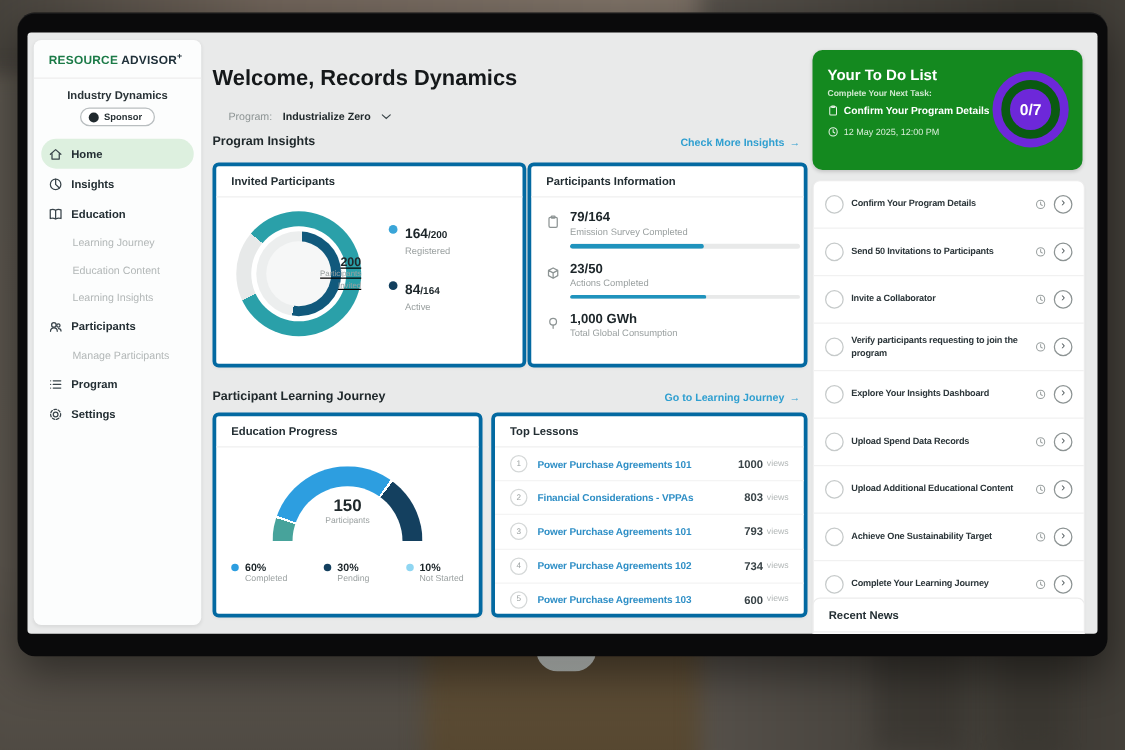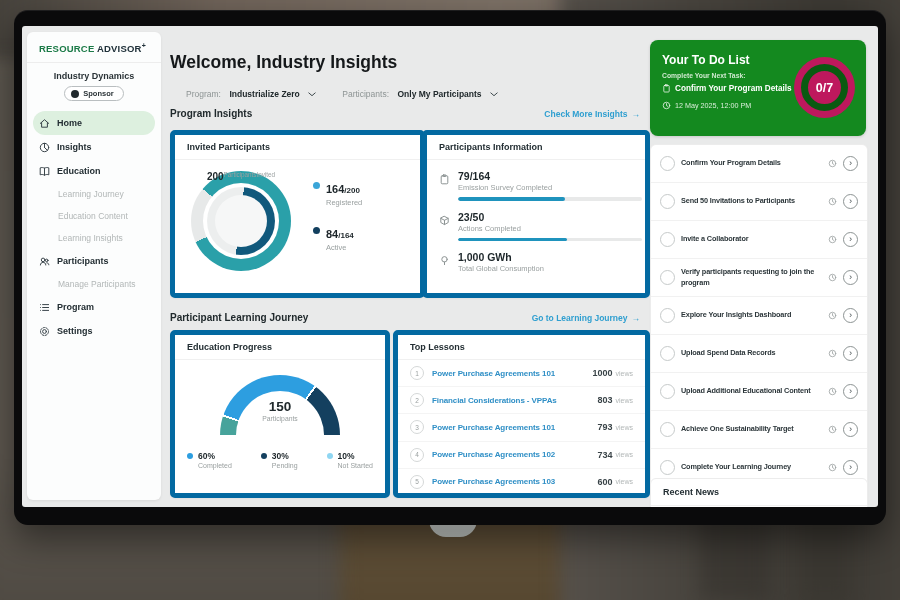--- a/index.html
+++ b/index.html
@@ -32,37 +32,37 @@
   .pill .dot{width:8px;height:8px;border-radius:50%;background:#20292d;}
   .nav{margin-top:10px;}
   .nav-item{display:flex;align-items:center;gap:7px;height:24px;padding-left:12px;font-size:9px;font-weight:700;color:#232e33;cursor:default;}
   .nav-item.active{background:#ddf0df;border-radius:13px;margin:0 6px;padding-left:6px;}
   .nav-sub{display:flex;align-items:center;height:22px;padding-left:31px;font-size:8.5px;font-weight:400;color:#b2b7b7;}
   .ni{width:11px;height:11px;flex:0 0 11px;}
   .ni path,.ni circle,.ni rect,.ni line{fill:none;stroke:#39444a;stroke-width:1;stroke-linecap:round;stroke-linejoin:round;}
   
   .main{left:148px;top:0;width:470px;height:481px;}
   .h1{position:absolute;left:0;top:26px;font-size:17.5px;font-weight:700;color:#15181a;}
-  .filters{position:absolute;left:16px;top:57px;display:flex;gap:26px;align-items:center;}
+  .filters{position:absolute;left:0;top:57px;display:flex;gap:26px;align-items:center;flex-direction:column;}
   .fl{font-size:8.5px;color:#8d9494;}
   .fv{font-size:8.5px;font-weight:700;color:#20292c;margin-left:4px;}
   .chev{width:8px;height:5px;margin-left:4px;}
   .chev path{fill:none;stroke:#3a4549;stroke-width:1.2;stroke-linecap:round;}
   .sec-row{position:absolute;left:0;width:470px;display:flex;justify-content:space-between;align-items:center;}
   .sec-title{font-size:10px;font-weight:700;color:#20292c;}
   .sec-link{font-size:8.5px;font-weight:700;color:#2f9fd0;cursor:pointer;display:flex;align-items:center;gap:4px;}
-  .card{position:absolute;background:#fff;border:5px solid #0369a1;border-radius:5px;box-shadow:0 1px 2px rgba(0,0,0,.04);}
+  .card{position:absolute;background:#fff;border:3px solid #0369a1;border-radius:5px;box-shadow:0 1px 2px rgba(0,0,0,.04);}
   .card-head{padding:7px 12px;font-size:9px;font-weight:700;color:#232e33;border-bottom:1px solid #f0f0f0;}
   
   .donut{position:absolute;left:16px;top:36px;width:100px;height:100px;}
   .ring-outer{position:absolute;inset:0;border-radius:50%;background:conic-gradient(from 310deg,#2aa0a9 0 295deg,#e7e9e9 295deg 360deg);}
   .ring-outer::after{content:"";position:absolute;inset:12px;border-radius:50%;background:#fff;}
   .ring-inner{position:absolute;inset:16px;border-radius:50%;background:conic-gradient(from 5deg,#11597c 0 184deg,#eceeee 184deg 360deg);}
   .ring-inner::after{content:"";position:absolute;inset:8px;border-radius:50%;background:#f6f7f7;}
-  .donut-center{position:absolute;inset:0;display:flex;flex-direction:row;align-items:flex-start;justify-content:center;z-index:2;text-align:center;}
+  .donut-center{position:absolute;inset:0;display:flex;flex-direction:column;align-items:flex-end;justify-content:center;z-index:2;text-align:center;text-decoration:underline;}
   .dc-val{font-size:10px;font-weight:800;color:#20292c;}
   .dc-lab{font-size:6.3px;color:#9aa0a0;line-height:1.35;}
   .dlegend{position:absolute;left:138px;top:44px;display:flex;flex-direction:column;gap:17px;}
   .dleg-item{display:flex;gap:6px;}
   .dleg-dot{width:7px;height:7px;border-radius:50%;margin-top:3px;}
   .dleg-val{font-size:11px;font-weight:800;color:#1c2529;}
   .dleg-tot{font-size:8px;font-weight:700;color:#1c2529;}
   .dleg-lab{font-size:7.5px;color:#9aa0a0;margin-top:1px;}
   
   .info-row{display:flex;gap:8px;padding:10px 12px 0 12px;}
@@ -94,21 +94,21 @@
   .lviews-lab{font-size:7px;color:#b2b7b7;margin-left:3px;}
   
   .todo-col{left:628px;top:0;width:216px;height:481px;}
   .green-card{position:absolute;left:0;top:14px;width:216px;height:96px;background:#14891f;border-radius:8px;padding:0;box-shadow:0 1px 3px rgba(0,0,0,.15);}
   .gc-title{position:absolute;left:12px;top:13px;font-size:12px;font-weight:800;color:#fff;}
   .gc-sub{position:absolute;left:12px;top:32px;font-size:6.8px;font-weight:600;color:#cfe9cf;}
   .gc-task{position:absolute;left:12px;top:44px;display:flex;align-items:center;gap:4px;font-size:8.2px;font-weight:700;color:#fff;}
   .gc-due{position:absolute;left:12px;top:61px;display:flex;align-items:center;gap:4px;font-size:7.2px;color:#d9eed9;}
   .wi{width:9px;height:9px;flex:0 0 9px;}
   .wi path,.wi circle,.wi rect{fill:none;stroke:#e8f4e8;stroke-width:1;stroke-linecap:round;stroke-linejoin:round;}
-  .ring{position:absolute;right:11px;top:17px;width:61px;height:61px;border-radius:50%;background:#be185d;display:flex;align-items:center;justify-content:center;}
+  .ring{position:absolute;right:11px;top:17px;width:61px;height:61px;border-radius:50%;background:#6d28d9;display:flex;align-items:center;justify-content:center;}
   .ring::before{content:"";position:absolute;inset:7px;border-radius:50%;border:7px solid #0a5a11;}
   .ring-val{position:relative;z-index:1;font-size:12.5px;font-weight:800;color:#fff;}
   .task-card{position:absolute;left:0;top:118px;width:216px;background:#fff;border:1px solid #ececec;border-radius:6px;box-shadow:0 1px 2px rgba(0,0,0,.04);}
   .task-row{display:flex;align-items:center;gap:6px;min-height:31px;padding:3px 9px;border-bottom:1px solid #f1f1f1;}
   .tk-check{width:13px;height:13px;border:1.4px solid #c6caca;border-radius:50%;flex:0 0 13px;cursor:pointer;}
   .tk-label{flex:1;font-size:7.3px;font-weight:600;color:#2c363a;letter-spacing:-.15px;line-height:1.45;}
   .tk-clock{width:9px;height:9px;flex:0 0 9px;}
   .tk-clock path,.tk-clock circle{fill:none;stroke:#9aa0a0;stroke-width:1;stroke-linecap:round;}
   .tk-chev{width:15px;height:15px;flex:0 0 15px;border:1.2px solid #8d9494;border-radius:50%;display:flex;align-items:center;justify-content:center;font-size:9.5px;color:#4a5356;cursor:pointer;line-height:1;padding-bottom:1px;box-sizing:border-box;}
   .collapse-row{display:flex;align-items:center;justify-content:center;gap:5px;height:27px;font-size:8px;font-weight:700;color:#2f9fd0;cursor:pointer;}
@@ -189,21 +189,21 @@
         <svg class="ni" viewBox="0 0 11 11">
               <circle cx="5.5" cy="5.5" r="1.9"></circle>
               <circle cx="5.5" cy="5.5" r="4" stroke-dasharray="2 1.4"></circle>
             </svg>
         <span>Settings</span>
       </div>
     </div>
   </div>
 
   <div class="abs main">
-    <div class="h1">Welcome, Industry Insights</div>
+    <div class="h1">Welcome, Records Dynamics</div>
 
     <div class="filters">
       <div>
         <span class="fl">Program:</span>
         <span class="fv">Industrialize Zero</span>
         <svg class="chev" viewBox="0 0 10 6">
               <path d="M1 1l4 3.5L9 1"></path>
             </svg>
       </div>
       <div>

